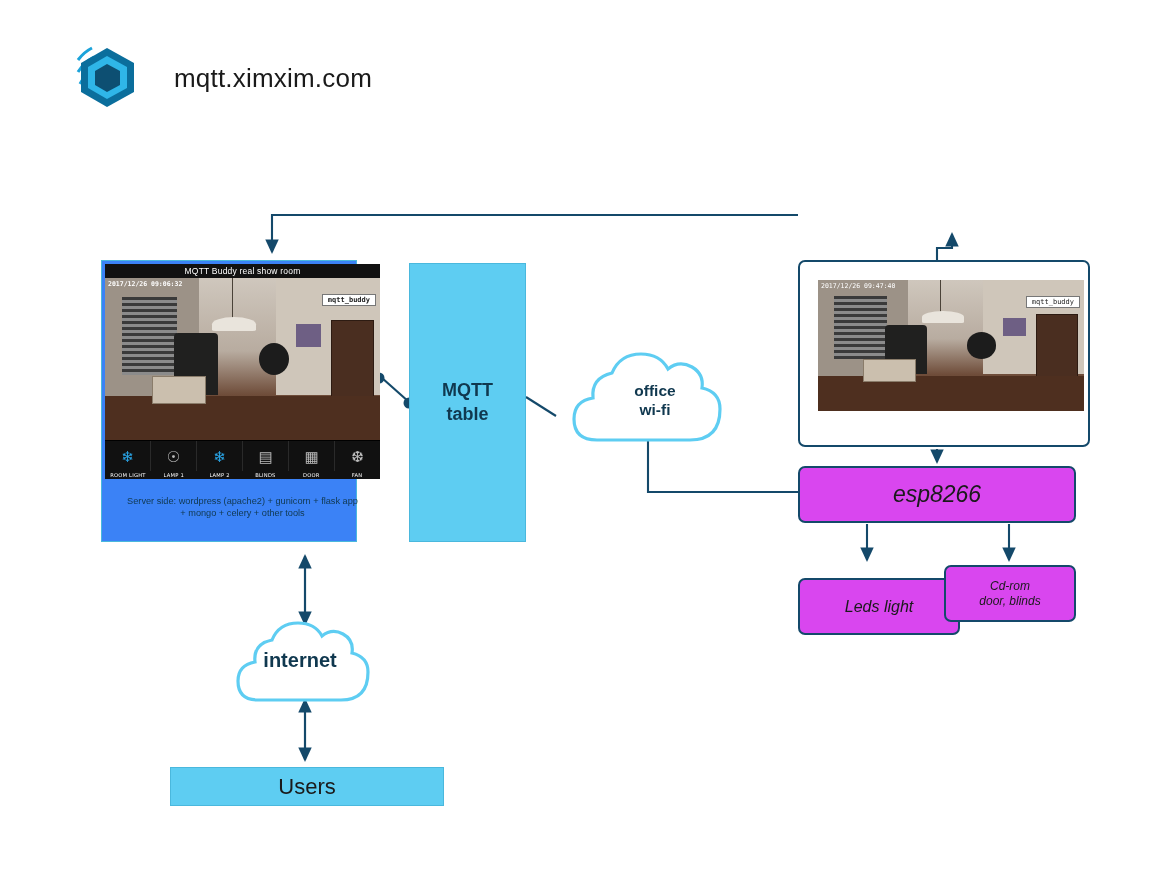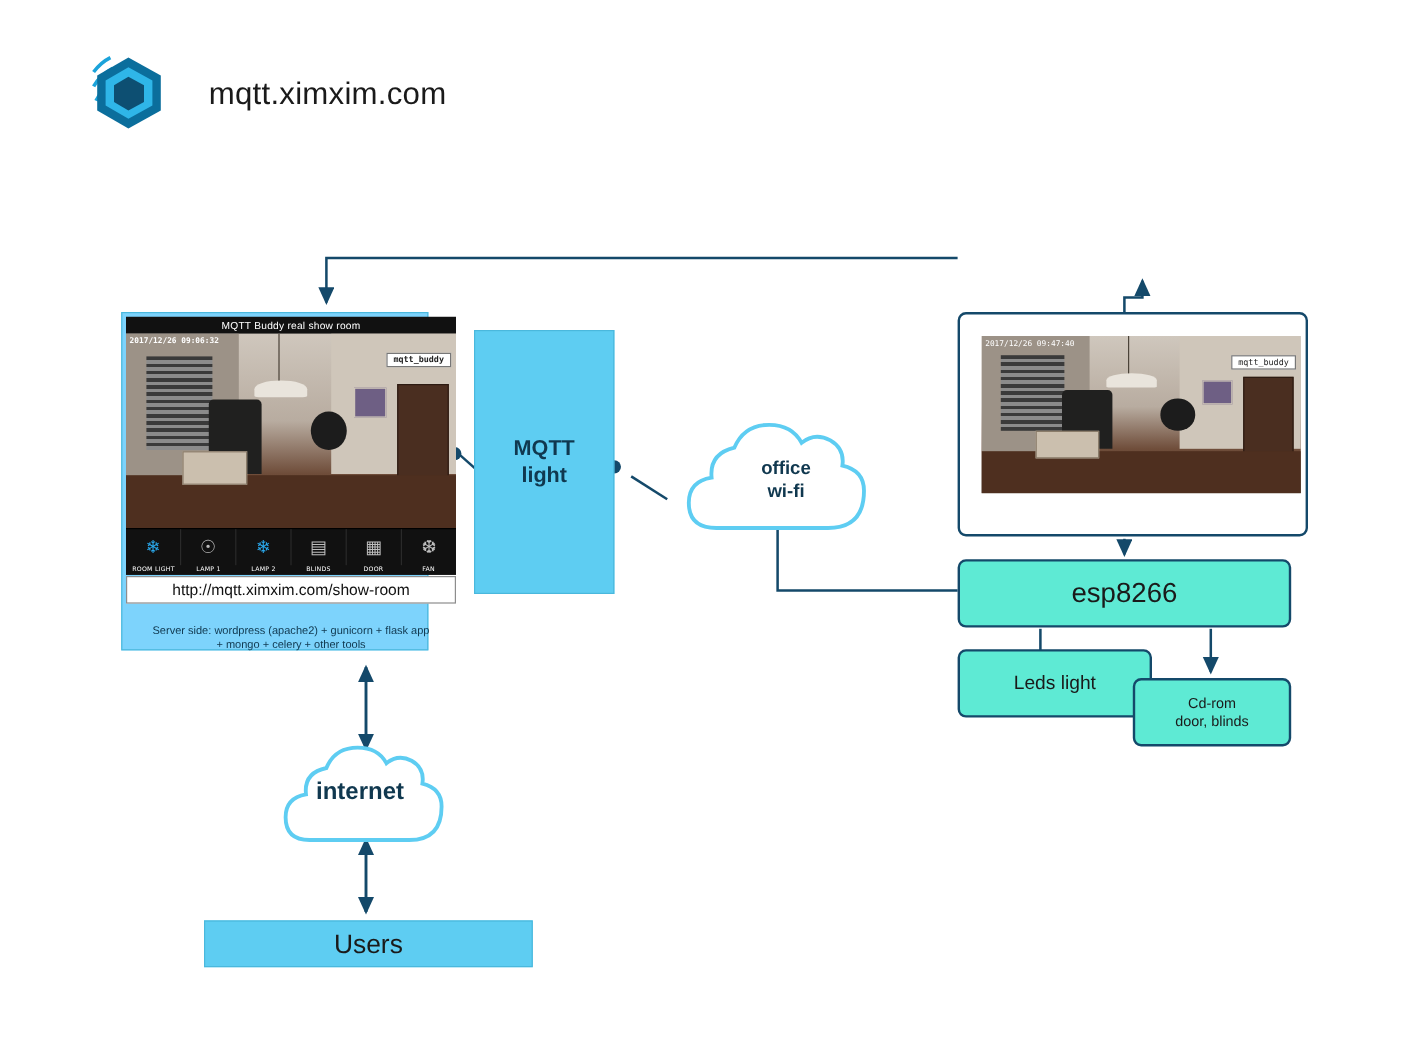--- a/index.html
+++ b/index.html
@@ -52,64 +52,64 @@
     display: flex;
     align-items: center;
     justify-content: center;
     text-align: center;
   }
   .box-cyan {
     background: #5ecdf2;
     border: 1px solid #4ab8dd;
   }
   .box-white {
-    background: #5eead4;
+    background: #d946ef;
     border: 2px solid #14496a;
     border-radius: 7px;
+    font-style: italic;
   }
 
   
   #xeoma-box {
     left: 798px;
     top: 142px;
     width: 278px;
     height: 86px;
     border-radius: 4px;
     font-size: 16.5px;
     line-height: 1.35;
     color: #1a1a1a;
   }
 
   
   #mqtt-broker {
-    left: 395px;
+    left: 409px;
     top: 263px;
     width: 117px;
-    height: 220px;
+    height: 279px;
     font-size: 18px;
     font-weight: bold;
     line-height: 1.3;
     color: #10384f;
-    margin-top: 12px;
   }
 
   
   #esp8266 {
     left: 798px;
     top: 466px;
     width: 278px;
     height: 57px;
     font-size: 23px;
     color: #1a1a1a;
   }
 
   
   #leds-light {
     left: 798px;
-    top: 541px;
+    top: 578px;
     width: 162px;
     height: 57px;
     font-size: 16px;
   }
   #cdrom-door {
     left: 944px;
     top: 565px;
     width: 132px;
     height: 57px;
     font-size: 12px;
@@ -126,21 +126,21 @@
     color: #1a1a1a;
   }
 
   
   #left-panel {
     position: absolute;
     left: 101px;
     top: 260px;
     width: 256px;
     height: 282px;
-    background: #7dd3fc;
+    background: #3b82f6;
     border: 1px solid #4ab8dd;
     box-sizing: border-box;
     padding: 3px;
   }
   .phone-screen {
     position: relative;
     width: 275px;
     height: 215px;
     background: #1b1b1b;
     box-sizing: border-box;
@@ -355,21 +355,21 @@
       <polygon points="35,14 55,25 55,46 35,57 16,46 16,25" fill="#2fb6e8"></polygon>
       <polygon points="35,22 48,29 48,43 35,50 23,43 23,29" fill="#0d4f72"></polygon>
     </svg>
   </div>
   <div class="brand-title">mqtt.ximxim.com</div>
 
 
   <div class="box box-cyan" id="mqtt-broker">
     <div>
       <div>MQTT</div>
-      <div>light</div>
+      <div>table</div>
     </div>
   </div>
 
   <div id="left-panel">
     <div class="phone-screen">
       <div class="phone-titlebar">MQTT Buddy real show room</div>
       <div class="cam-area">
         <div class="r-wall-l"></div>
         <div class="r-wall-r"></div>
         <div class="r-blind"></div>
@@ -406,21 +406,20 @@
       </div>
       <div class="label-row">
         <div class="label-cell">ROOM LIGHT</div>
         <div class="label-cell">LAMP 1</div>
         <div class="label-cell">LAMP 2</div>
         <div class="label-cell">BLINDS</div>
         <div class="label-cell">DOOR</div>
         <div class="label-cell">FAN</div>
       </div>
     </div>
-    <div class="url-bar">http://mqtt.ximxim.com/show-room</div>
     <div class="server-note">
       <div>Server side: wordpress (apache2) + gunicorn + flask app</div>
       <div>+ mongo + celery + other tools</div>
     </div>
   </div>
 
   <div id="phys-box">
     <div class="phys-cam">
       <div class="r-wall-l"></div>
       <div class="r-wall-r"></div>

